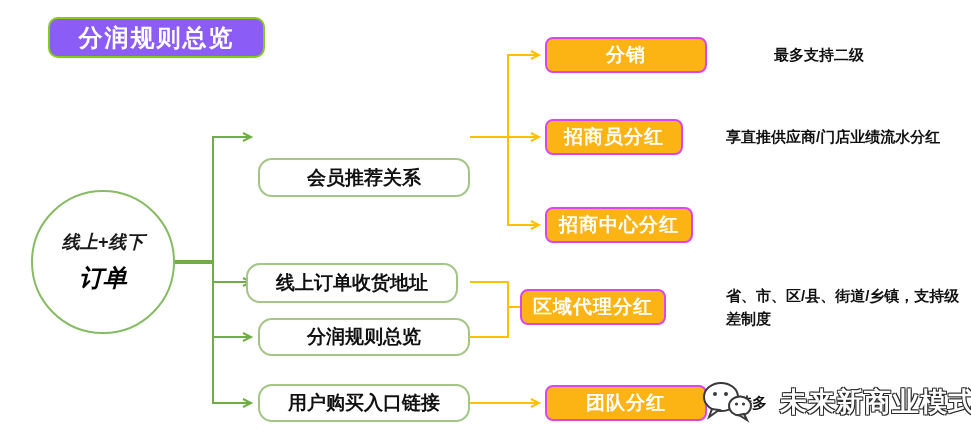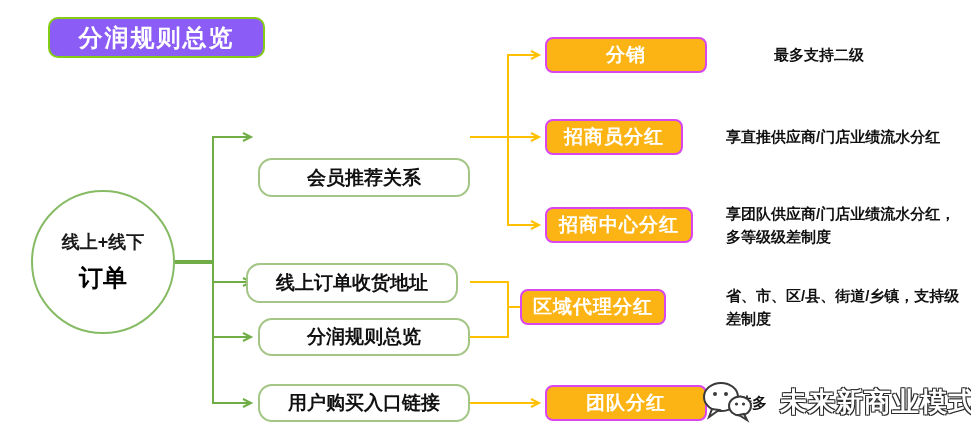--- a/index.html
+++ b/index.html
@@ -11,21 +11,21 @@
     overflow:hidden;
   }
   #connectors{position:absolute;left:0;top:0;z-index:1;}
   .node{position:absolute;display:flex;align-items:center;justify-content:center;box-sizing:border-box;z-index:2;}
   .title-box{
     background:#8b5cf6;border:2px solid #84cc16;border-radius:10px;
     color:#ffffff;font-size:24px;font-weight:bold;letter-spacing:2px;
   }
   .source-circle{
     border:2px solid #86bb64;border-radius:50%;background:#ffffff;
-    flex-direction:column;gap:8px;
+    flex-direction:column;gap:8px;font-style:italic;
   }
   .source-line1{font-size:18px;font-weight:bold;color:#1a1a1a;}
   .source-line2{font-size:24px;font-weight:bold;color:#000000;}
   .mid-box{
     background:#ffffff;border:2px solid #a3c585;border-radius:14px;
     font-size:19px;font-weight:bold;color:#111111;
   }
   .result-box{
     background:#fcb415;border:2px solid #d946ef;border-radius:8px;
     color:#ffffff;font-size:19px;font-weight:bold;letter-spacing:1px;
@@ -95,21 +95,20 @@
   <div class="node mid-box" style="left:258px;top:384px;width:212px;height:38px;">用户购买入口链接</div>
 
   <div class="node result-box" style="left:545px;top:37px;width:162px;height:36px;">分销</div>
   <div class="node result-box" style="left:545px;top:119px;width:138px;height:36px;">招商员分红</div>
   <div class="node result-box" style="left:545px;top:207px;width:148px;height:36px;">招商中心分红</div>
   <div class="node result-box" style="left:520px;top:289px;width:146px;height:36px;">区域代理分红</div>
   <div class="node result-box" style="left:545px;top:385px;width:162px;height:36px;">团队分红</div>
 
   <div class="desc" style="top:25px;height:60px;margin-left:48px;">最多支持二级</div>
   <div class="desc" style="top:107px;height:60px;">享直推供应商/门店业绩流水分红</div>
-  <div class="desc" style="top:195px;height:60px;">享团队供应商/门店业绩流水分红，多等级级差制度</div>
   <div class="desc" style="top:277px;height:60px;">省、市、区/县、街道/乡镇，支持级差制度</div>
   <span class="desc-fragment" style="left:722px;top:394px;">支持多</span>
   <span class="desc-fragment" style="left:930px;top:394px;">等</span>
 
   <div class="watermark">
     <svg class="wm-icon" width="54" height="46" viewBox="0 0 54 46">
       <ellipse cx="21" cy="18" rx="17" ry="14" fill="#ffffff" stroke="#3a3a3a" stroke-width="2"></ellipse>
       <path d="M12 30 L9 38 L19 31 Z" fill="#ffffff" stroke="#3a3a3a" stroke-width="2"></path>
       <circle cx="15" cy="15" r="2" fill="#3a3a3a"></circle>
       <circle cx="26" cy="15" r="2" fill="#3a3a3a"></circle>

